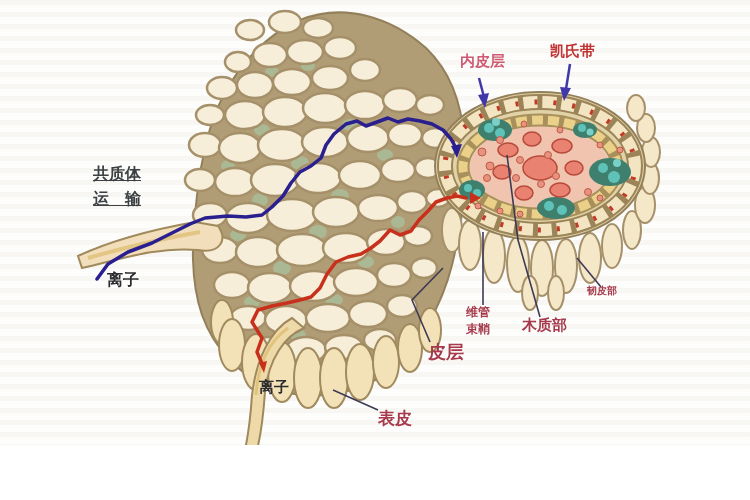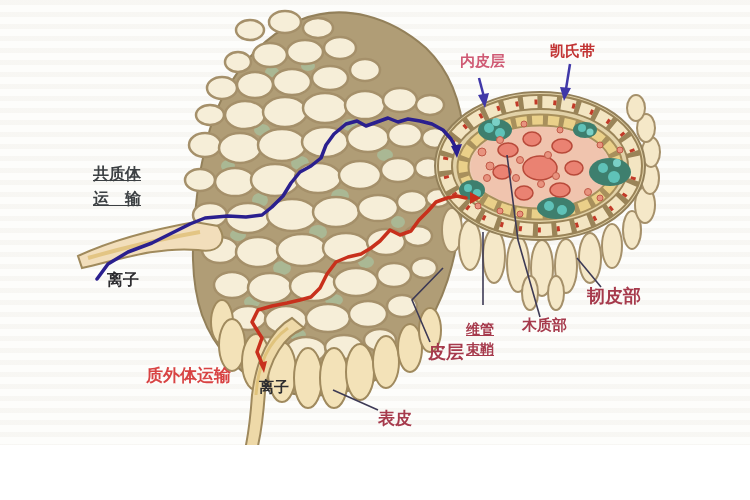--- a/index.html
+++ b/index.html
@@ -19,23 +19,23 @@
   .ink{color:#2d2d30;}
   .grayink{color:#3c4043;}
   #lbl-endodermis{left:460px;top:52px;font-size:15px;}
   #lbl-casparian{left:540px;top:42px;font-size:15px;}
   #lbl-symplast{left:93px;top:162px;font-size:16px;line-height:1.55;text-decoration:underline;}
   #lbl-ion-left{left:107px;top:270px;font-size:16px;}
   #lbl-ion-formula{left:60px;top:294px;font-size:15px;font-weight:bold;}
   #lbl-apoplast{left:146px;top:365px;font-size:17px;}
   #lbl-ion-bottom{left:259px;top:378px;font-size:15px;}
   #lbl-cortex{left:428px;top:341px;font-size:18px;}
-  #lbl-sheath{left:466px;top:320px;font-size:14px;line-height:1.4;text-decoration:underline;}
+  #lbl-sheath{left:466px;top:304px;font-size:12px;line-height:1.4;}
   #lbl-xylem{left:522px;top:316px;font-size:15px;}
-  #lbl-phloem{left:587px;top:285px;font-size:18px;text-align:right;}
+  #lbl-phloem{left:587px;top:285px;font-size:10px;text-align:right;}
   #lbl-epidermis{left:378px;top:408px;font-size:17px;}
   #caption{
     position:absolute;left:0;top:459px;width:750px;text-align:center;
     font-size:40px;font-weight:bold;color:#1813d6;white-space:nowrap;
     transform:scaleX(0.72);transform-origin:50% 0;letter-spacing:0px;
   }
 </style>
 </head>
 <body>
 
@@ -279,21 +279,20 @@
 
 <div class="lbl red" id="lbl-casparian">凯氏带</div>
 
 <div class="lbl grayink" id="lbl-symplast">
   <div>共质体</div>
   <div>运　输</div>
 </div>
 
 <div class="lbl ink" id="lbl-ion-left">离子</div>
 
-<div class="lbl brightred" id="lbl-apoplast">质外体运输</div>
 
 <div class="lbl ink" id="lbl-ion-bottom">离子</div>
 
 <div class="lbl darkred" id="lbl-cortex">皮层</div>
 
 <div class="lbl darkred" id="lbl-sheath">
   <div>维管</div>
   <div>束鞘</div>
 </div>
 

